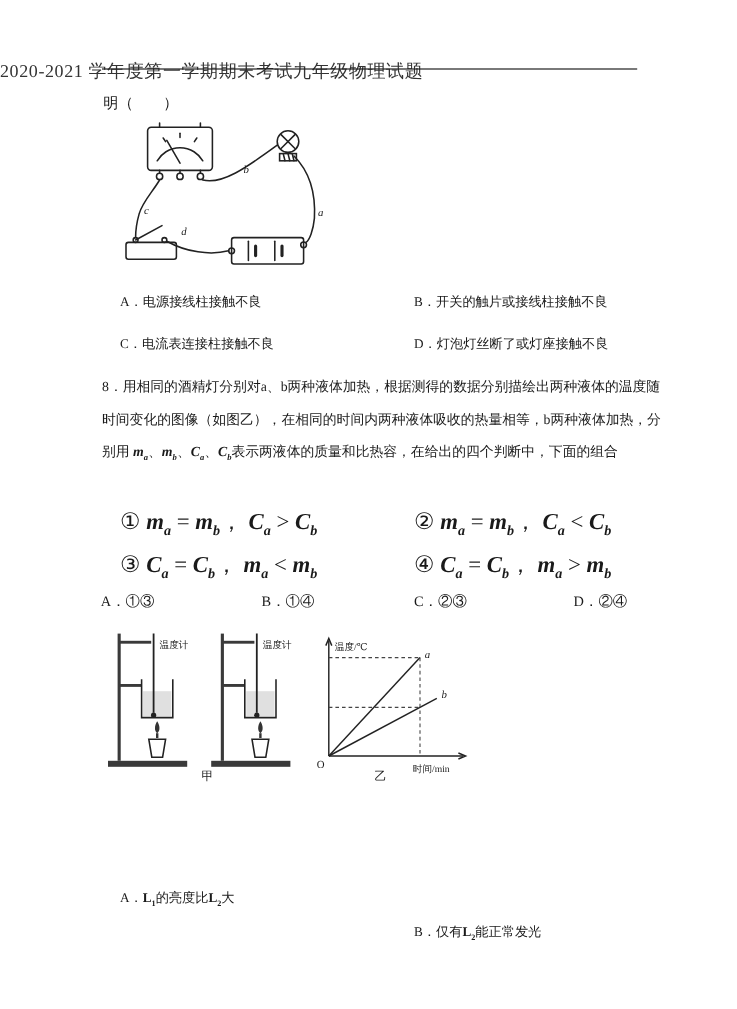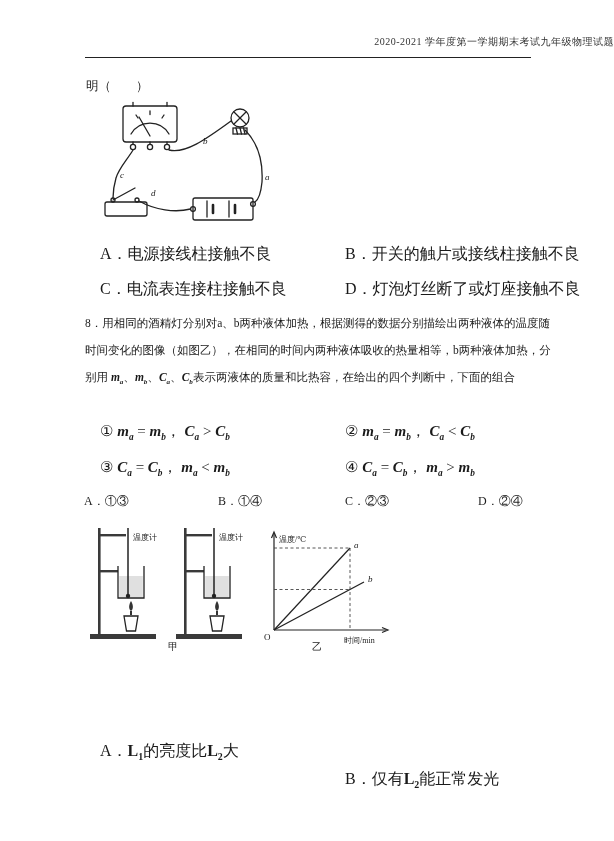--- a/index.html
+++ b/index.html
@@ -3,32 +3,32 @@
 <meta charset="utf-8">
 <style>
   * { margin:0; padding:0; box-sizing:border-box; }
   html,body { background:#ffffff; }
   .page {
     position:relative; width:614px; height:841px; background:#fff;
     font-family:"Liberation Serif","DejaVu Serif",serif; color:#1a1a1a;
     overflow:hidden;
   }
   .header-title {
-    position:absolute; top:35px; left:0; width:100%; text-align:right;
-    font-size:10px; letter-spacing:.5px; color:#333; white-space:nowrap;
+    position:absolute; top:50px; left:0; width:100%; text-align:left;
+    font-size:15px; letter-spacing:.5px; color:#333; white-space:nowrap;
   }
   .divider { position:absolute; top:57px; left:85px; width:446px; border-top:1.6px solid #222; }
   .text { position:absolute; font-size:12px; white-space:nowrap; }
   .q7-lead { top:78px; left:86px; font-size:12.5px; }
   .stem { left:85px; font-size:11.5px; }
   .stem-line { line-height:27px; height:27px; white-space:nowrap; }
-  .opt { font-size:16px;text-align:right; }
+  .opt { font-size:11px;text-align:right; }
   .col-l { left:100px; }
   .col-r { left:345px; }
-  .jrow { font-size:15px; }
+  .jrow { font-size:19px; }
   .ans { font-size:12px; }
   sub { font-size:.62em; }
   svg { position:absolute; }
   svg text { font-family:"Liberation Serif","DejaVu Serif",serif; fill:#1a1a1a; }
 </style>
 </head>
 <body>
 
 <div class="page">
 

